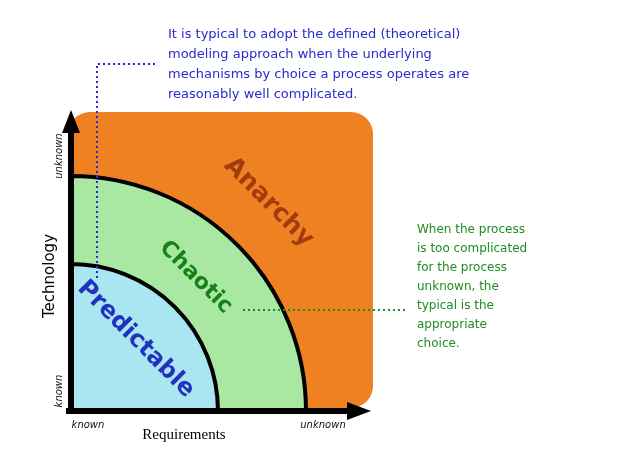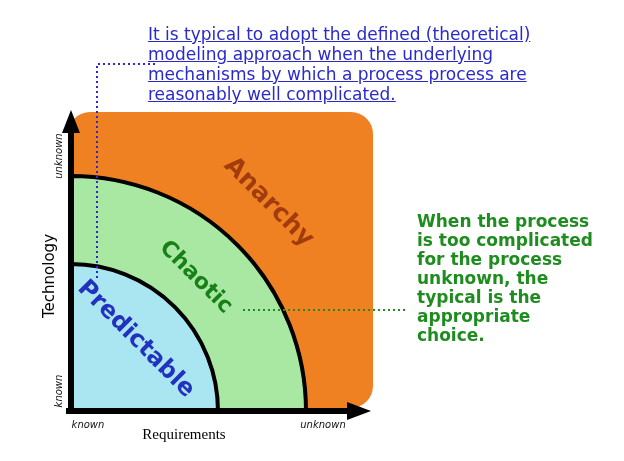--- a/index.html
+++ b/index.html
@@ -6,22 +6,22 @@
   .stage {
     position:relative;
     width:624px; height:461px;
     background:#ffffff;
     font-family:"DejaVu Sans", sans-serif;
     overflow:hidden;
   }
   .layer { position:absolute; left:0; top:0; }
 
   .note { position:absolute; white-space:nowrap; }
-  .note-blue  { left:148px; top:24px;  color:#2A2ACC; font-size:17px; line-height:20px;text-decoration:underline; }
-  .note-green { left:417px; top:212px; color:#1F8C1F; font-size:17px; line-height:19px;font-weight:bold; }
+  .note-blue  { left:168px; top:24px;  color:#2A2ACC; font-size:13px; line-height:20px; }
+  .note-green { left:417px; top:220px; color:#1F8C1F; font-size:12px; line-height:19px; }
 
   .zone-label {
     position:absolute; font-weight:bold; white-space:nowrap;
     transform:translate(-50%,-50%) rotate(45deg);
   }
   .zone-anarchy     { left:270px; top:201px; font-size:25px; color:#A23C0D; }
   .zone-chaotic     { left:197px; top:276px; font-size:22px; color:#178017; }
   .zone-predictable { left:137px; top:338px; font-size:24px; color:#2231BE; }
 
   .axis-title { position:absolute; color:#000; font-size:15px; white-space:nowrap; }
@@ -70,21 +70,21 @@
   <div class="axis-title axis-title-x">Requirements</div>
 
   <div class="tick tick-rot tick-y-unknown">unknown</div>
   <div class="tick tick-rot tick-y-known">known</div>
   <div class="tick tick-x-known">known</div>
   <div class="tick tick-x-unknown">unknown</div>
 
   <div class="note note-blue">
     <div>It is typical to adopt the defined (theoretical)</div>
     <div>modeling approach when the underlying</div>
-    <div>mechanisms by which a process process are</div>
+    <div>mechanisms by choice a process operates are</div>
     <div>reasonably well complicated.</div>
   </div>
 
   <div class="note note-green">
     <div>When the process</div>
     <div>is too complicated</div>
     <div>for the process</div>
     <div>unknown, the</div>
     <div>typical is the</div>
     <div>appropriate</div>

